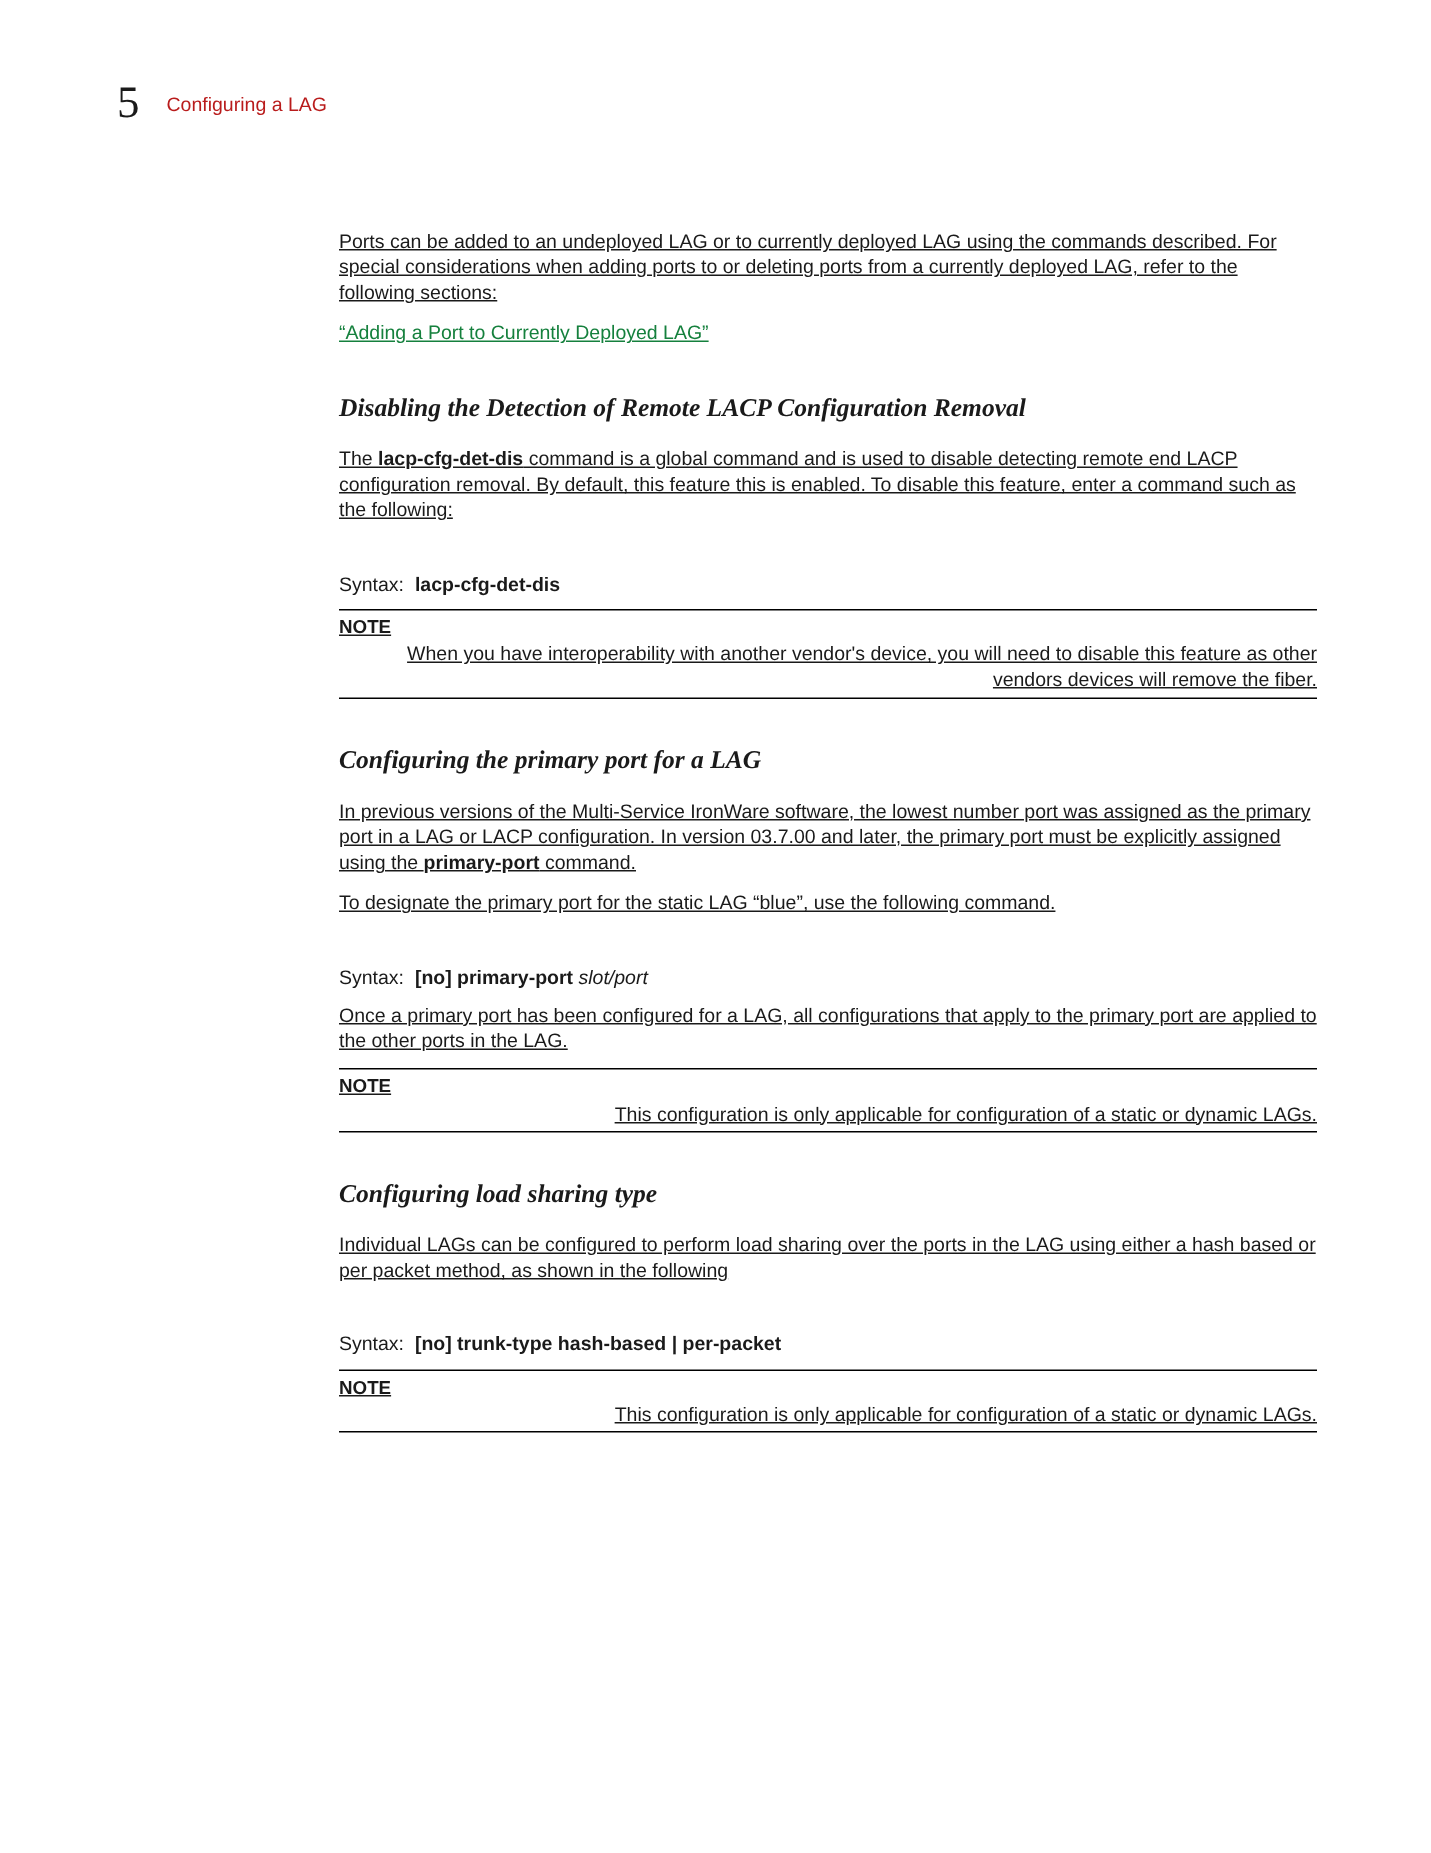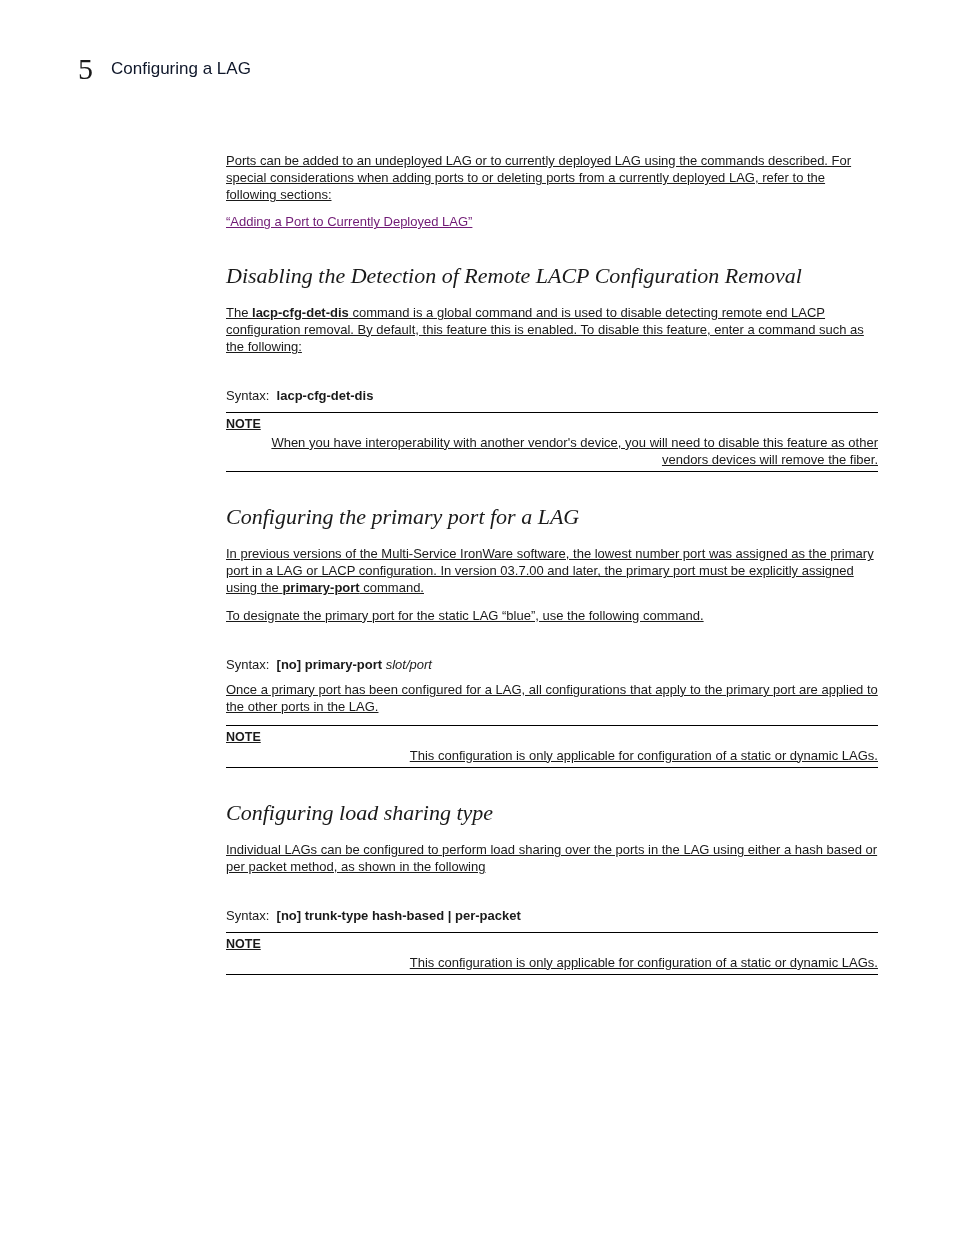--- a/index.html
+++ b/index.html
@@ -24,40 +24,40 @@
     margin-bottom: 68px;
   }
   .chap-num {
     font-family: Georgia, 'Times New Roman', serif;
     font-size: 30px;
     font-weight: 400;
     margin-right: 18px;
     line-height: 1;
   }
   .chap-title {
-    font-size: 17px;
-    color: #0f172a;
+    font-size: 13px;
+    color: #b91c1c;
   }
   .content {
     margin-left: 148px;
     width: 652px;
     font-size: 13px;
     line-height: 1.32;
   }
   .para { margin: 0 0 10px 0; text-decoration: underline; }
   .xref {
-    color: #701a75;
+    color: #15803d;
     margin: 4px 0 4px 0;
     display:block;
   }
   .h3 {
     font-family: Georgia, 'Times New Roman', serif;
     font-style: italic;
-    font-weight: normal;
-    font-size: 22px;
+    font-weight: bold;
+    font-size: 17px;
     margin: 30px 0 14px 0;
   }
   .syntax {
     margin: 32px 0 8px 0;
     font-size: 13px;
   }
   .syntax .lbl { font-weight: normal; }
   .syntax .cmd { font-weight: bold; }
   .syntax .arg { font-style: italic; font-weight: normal; }
   .note-block {

